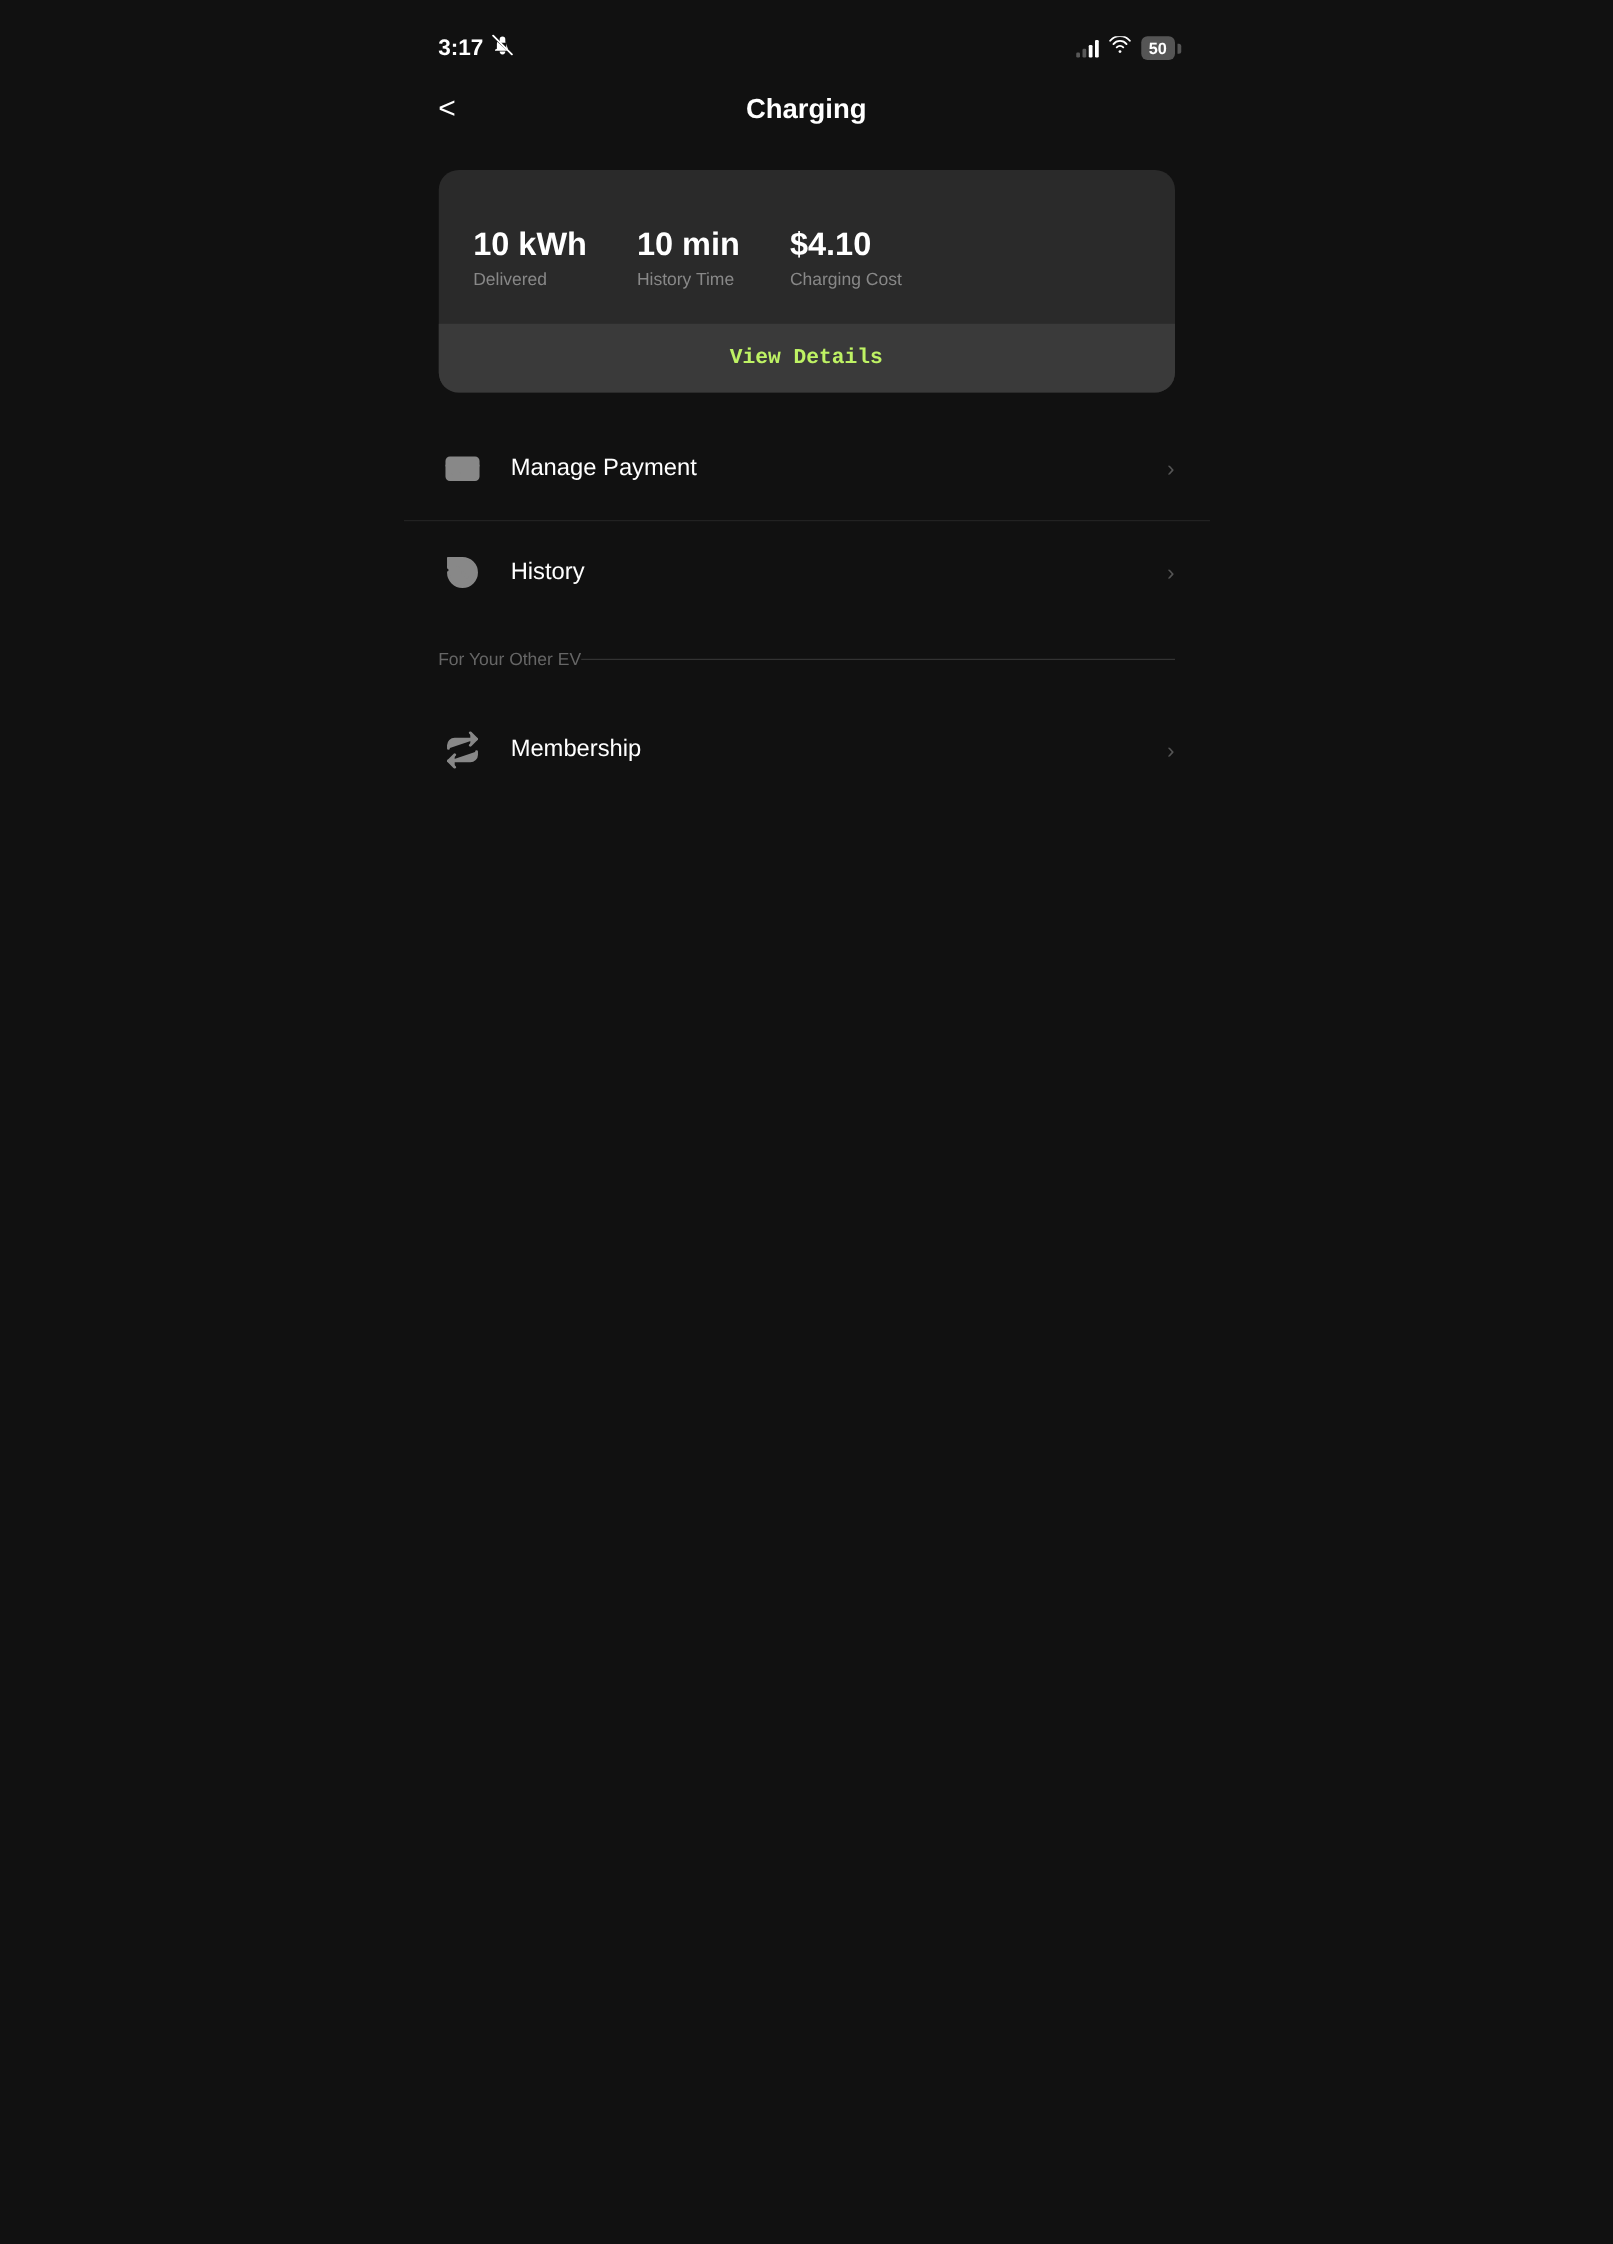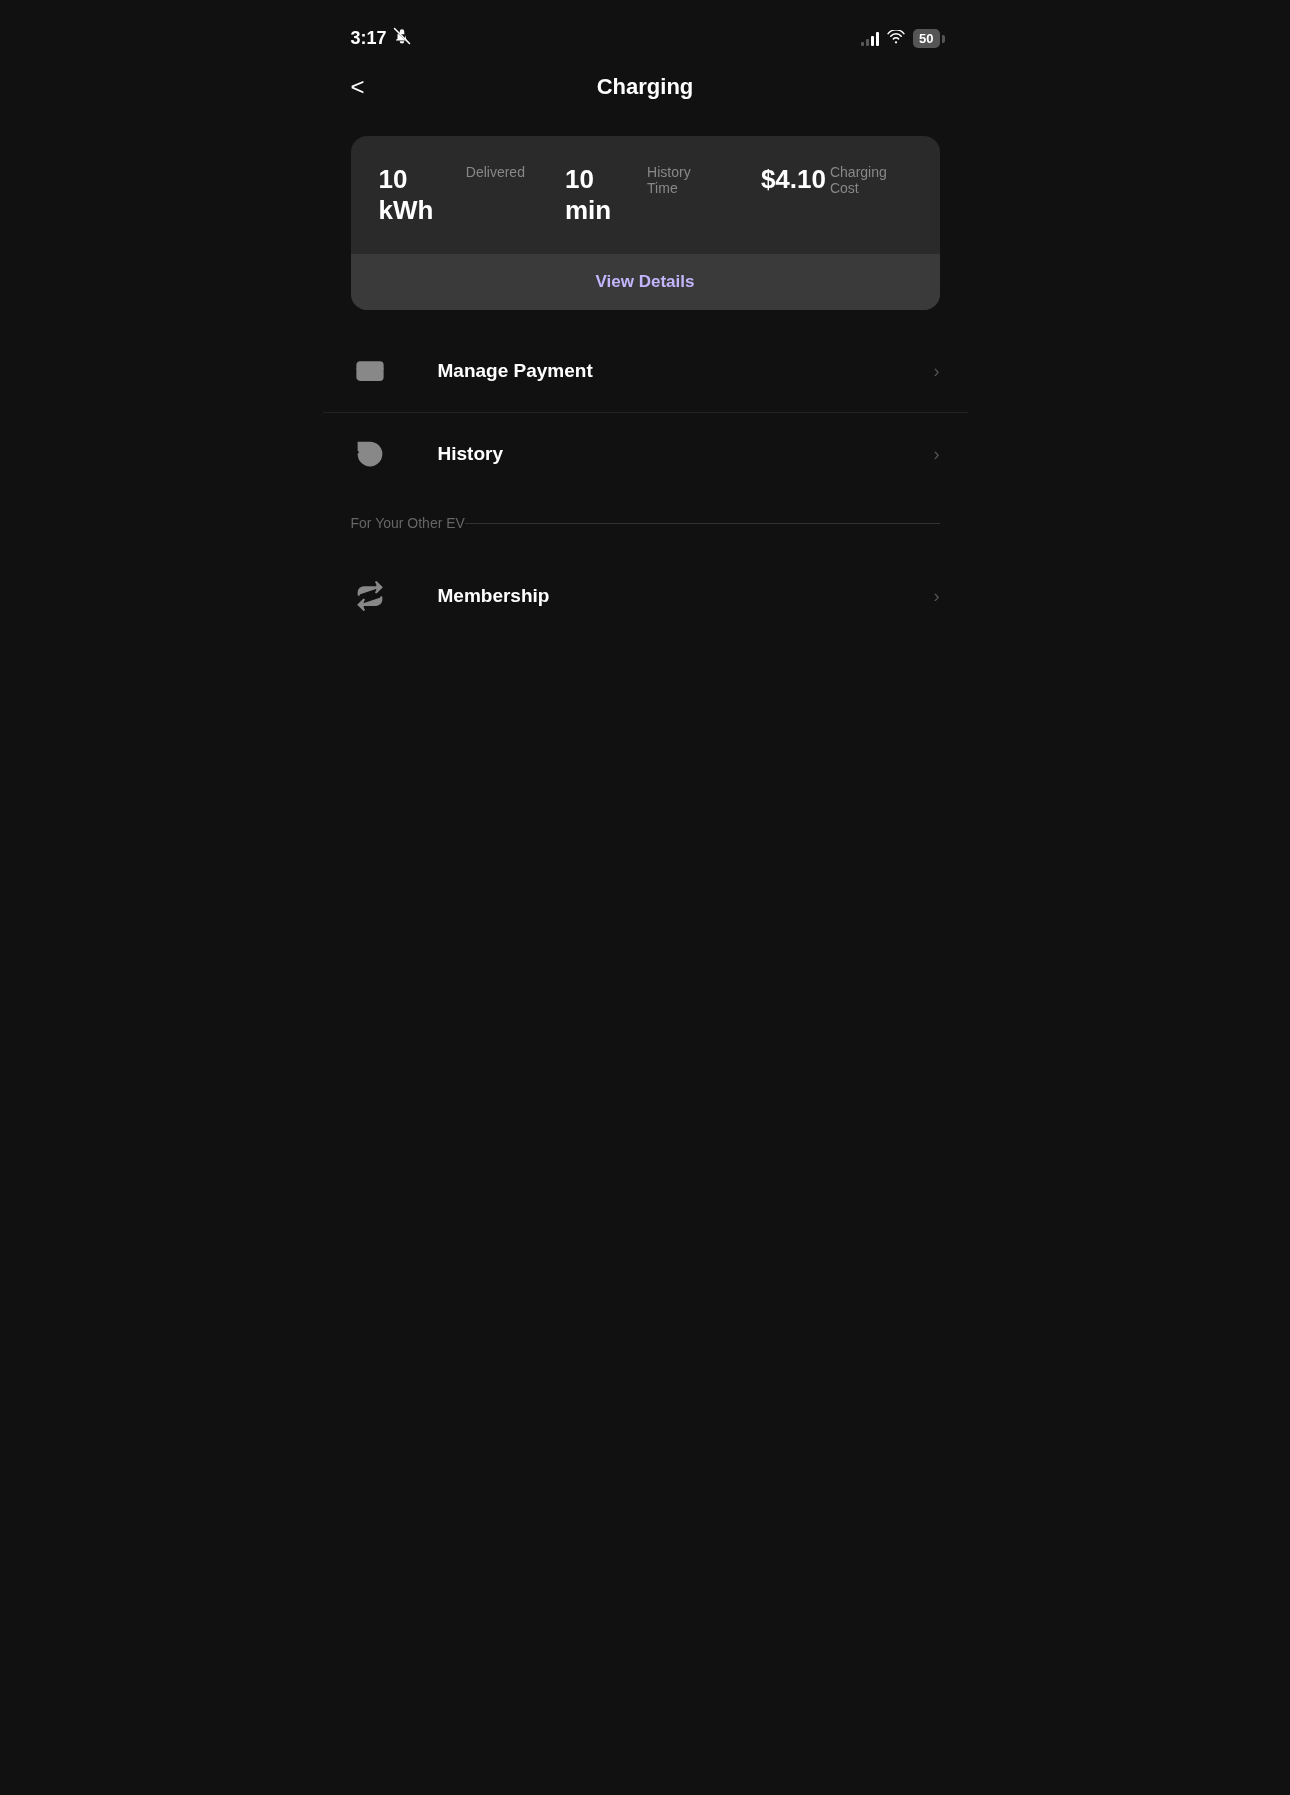--- a/index.html
+++ b/index.html
@@ -138,22 +138,23 @@
     }
 
     .charge-stats {
       display: flex;
       gap: 40px;
       margin-bottom: 28px;
     }
 
     .stat-item {
       display: flex;
-      flex-direction: row;
+      flex-direction: column;
       gap: 4px;
+      margin-top: 16px;
     }
 
     .stat-value {
       font-size: 26px;
       font-weight: 700;
       color: #ffffff;
     }
 
     .stat-label {
       font-size: 14px;
@@ -171,21 +172,22 @@
       margin: 0 -0px 0 -0px;
       cursor: pointer;
       margin-left: -28px;
       margin-right: -28px;
       border-radius: 0 0 16px 16px;
     }
 
     .view-details-btn span {
       font-size: 17px;
       font-weight: 600;
-      color: #c4b5fd;
+      color: #bef264;
+      font-family: Liberation Mono, monospace;
     }
 
     
     .menu-section {
       margin-top: 16px;
     }
 
     .menu-item {
       display: flex;
       align-items: center;
@@ -211,24 +213,23 @@
 
     .menu-icon svg {
       width: 30px;
       height: 30px;
       fill: #888888;
       stroke: #888888;
     }
 
     .menu-label {
       font-size: 19px;
-      font-weight: 700;
+      font-weight: 400;
       color: #ffffff;
       flex: 1;
-      margin-left: 29px;
     }
 
     .chevron-right {
       font-size: 18px;
       color: #555555;
     }
 
     
     .section-divider {
       display: flex;

